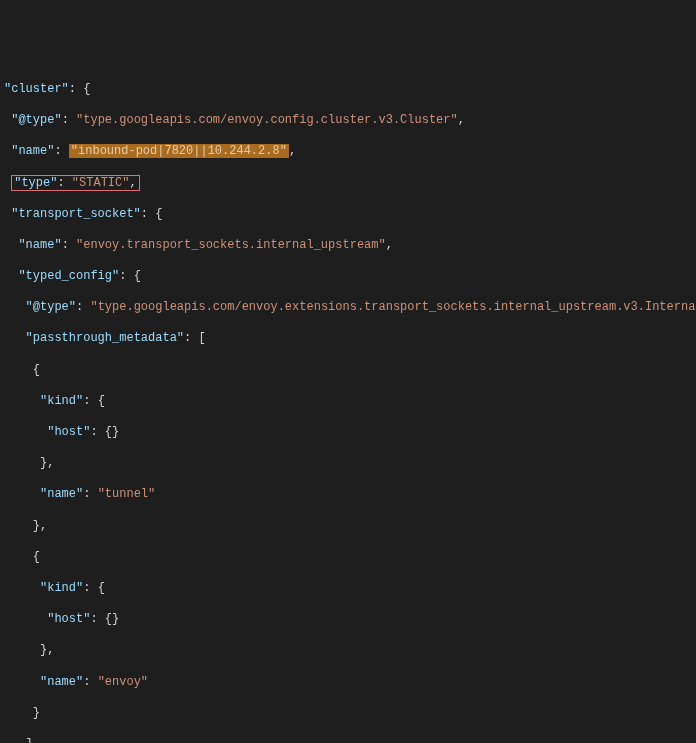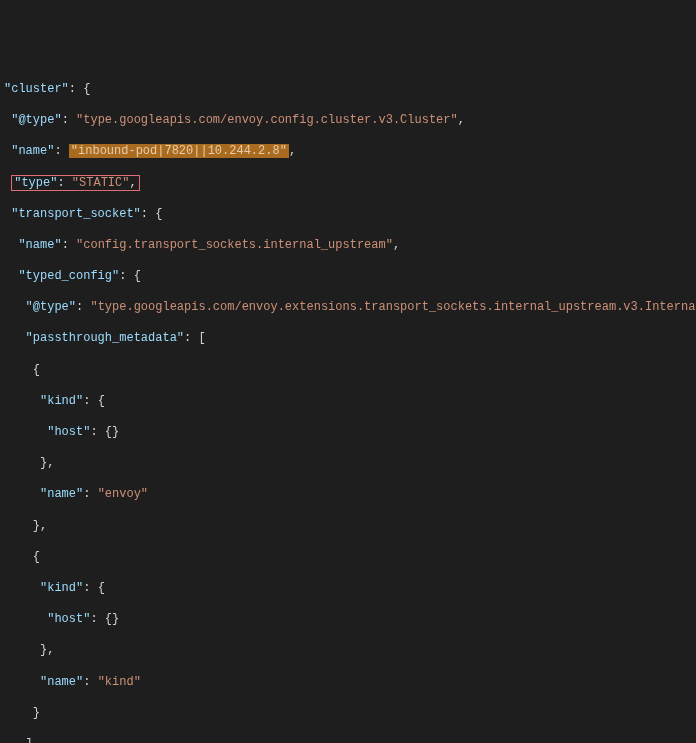--- a/index.html
+++ b/index.html
@@ -34,35 +34,35 @@
 <body>
 
 
 
 <div class="container">
 <span class="line"><span class="key">"cluster"</span><span class="punct">: {</span></span>
 <span class="line"> <span class="key">"@type"</span><span class="punct">: </span><span class="string">"<span>type.googleapis.com/envoy.config.cluster.v3.Cluster</span>"</span><span class="punct">,</span></span>
 <span class="line"> <span class="key">"name"</span><span class="punct">: </span><span class="string hl-orange">"<span>inbound-pod|7820||10.244.2.8</span>"</span><span class="punct">,</span></span>
 <span class="line"> <span class="box-red"><span class="key">"type"</span><span class="punct">: </span><span class="string">"<span>STATIC</span>"</span><span class="punct">,</span></span></span>
 <span class="line"> <span class="key">"transport_socket"</span><span class="punct">: {</span></span>
-<span class="line">  <span class="key">"name"</span><span class="punct">: </span><span class="string">"<span>config.transport_sockets.internal_upstream</span>"</span><span class="punct">,</span></span>
+<span class="line">  <span class="key">"name"</span><span class="punct">: </span><span class="string">"<span>envoy.transport_sockets.internal_upstream</span>"</span><span class="punct">,</span></span>
 <span class="line">  <span class="key">"typed_config"</span><span class="punct">: {</span></span>
 <span class="line">   <span class="key">"@type"</span><span class="punct">: </span><span class="string">"<span>type.googleapis.com/envoy.extensions.transport_sockets.internal_upstream.v3.InternalUpstreamTran</span></span></span>
 <span class="line">   <span class="key">"passthrough_metadata"</span><span class="punct">: [</span></span>
 <span class="line">    <span class="punct">{</span></span>
 <span class="line">     <span class="key">"kind"</span><span class="punct">: {</span></span>
 <span class="line">      <span class="key">"host"</span><span class="punct">: {}</span></span>
 <span class="line">     <span class="punct">},</span></span>
-<span class="line">     <span class="key">"name"</span><span class="punct">: </span><span class="string">"<span>envoy</span>"</span></span>
+<span class="line">     <span class="key">"name"</span><span class="punct">: </span><span class="string">"<span>tunnel</span>"</span></span>
 <span class="line">    <span class="punct">},</span></span>
 <span class="line">    <span class="punct">{</span></span>
 <span class="line">     <span class="key">"kind"</span><span class="punct">: {</span></span>
 <span class="line">      <span class="key">"host"</span><span class="punct">: {}</span></span>
 <span class="line">     <span class="punct">},</span></span>
-<span class="line">     <span class="key">"name"</span><span class="punct">: </span><span class="string">"<span>kind</span>"</span></span>
+<span class="line">     <span class="key">"name"</span><span class="punct">: </span><span class="string">"<span>envoy</span>"</span></span>
 <span class="line">    <span class="punct">}</span></span>
 <span class="line">   <span class="punct">],</span></span>
 
 
 
 
 
 
 
 

